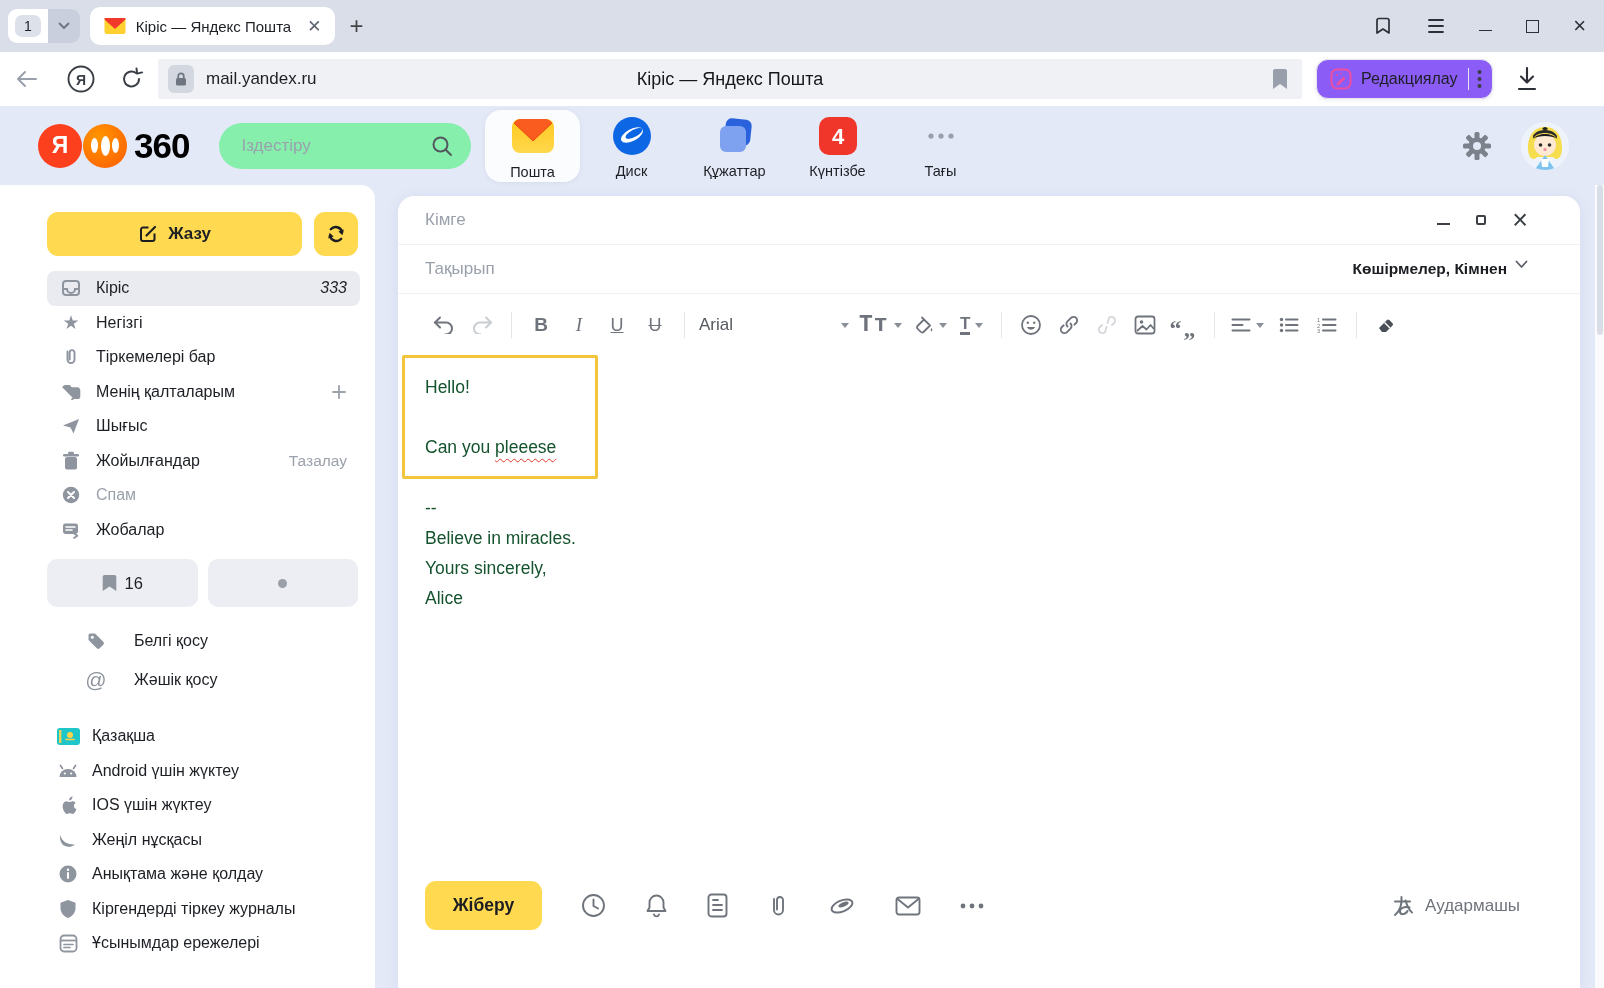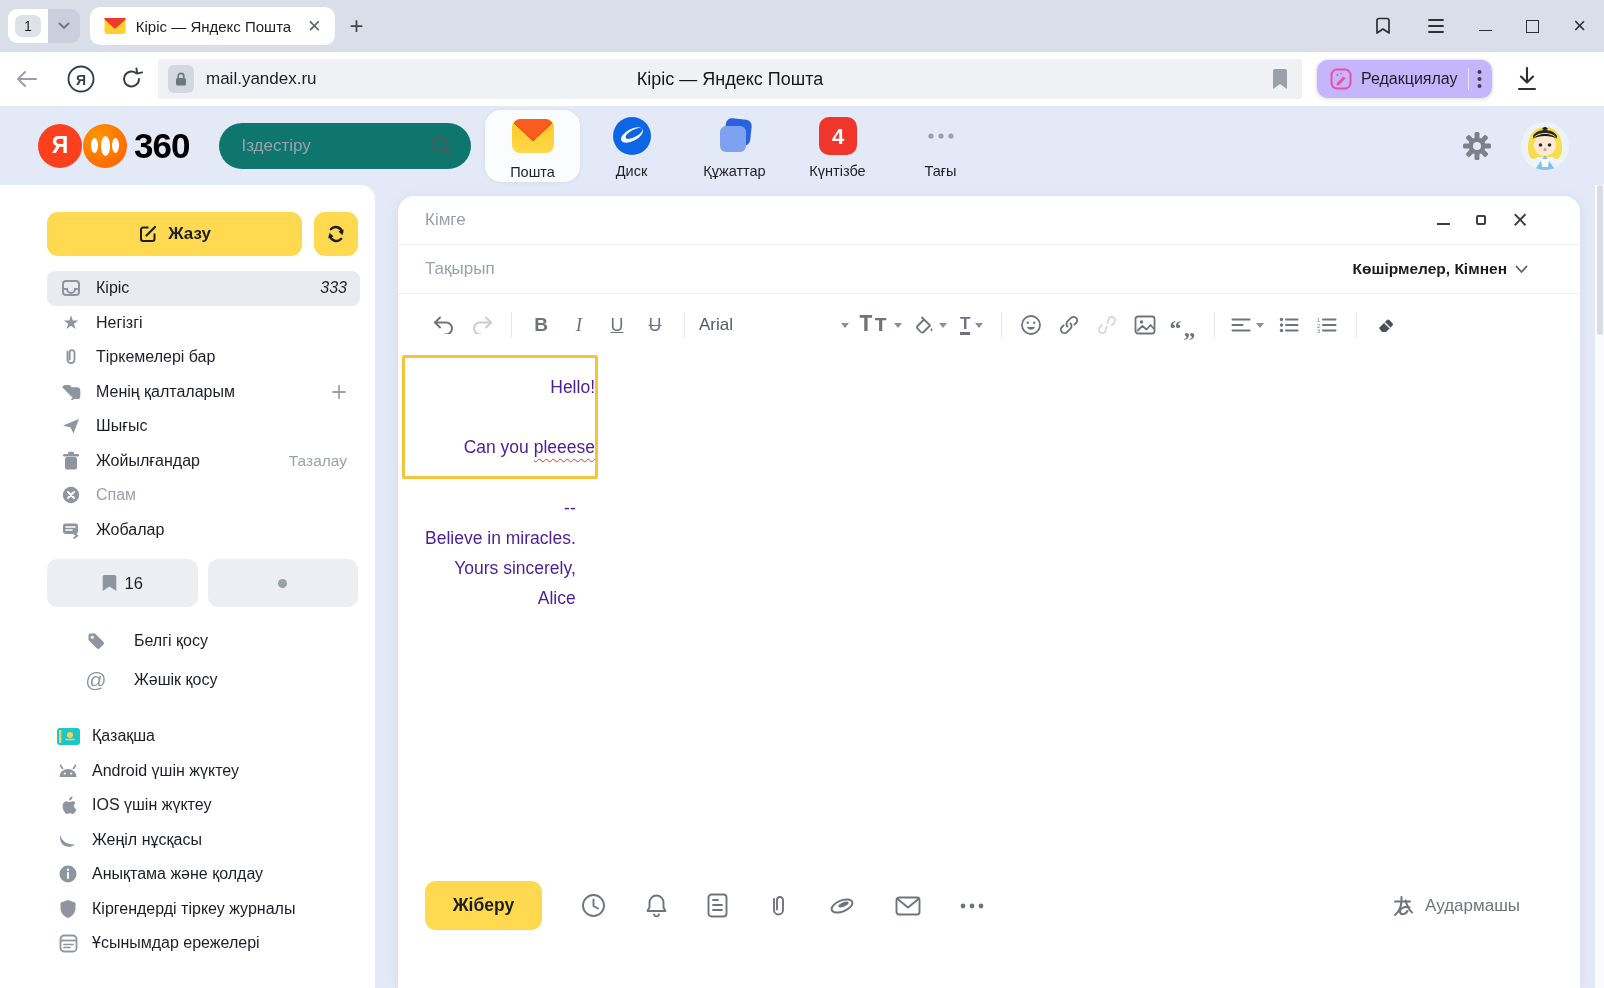--- a/index.html
+++ b/index.html
@@ -23,35 +23,35 @@
   .winx { font-size:22px; line-height:1; }
 
   
   .urlbar { height:54px; background:#fff; display:flex; align-items:center; }
   .navic { margin-left:16px; display:flex; align-items:center; }
   .urlpill { position:relative; height:40px; flex:0 0 1144px; margin-left:14px; background:#eff1f5; border-radius:2px; display:flex; align-items:center; }
   .lockbox { width:26px; height:28px; background:#d3d7df; border-radius:6px; margin-left:10px; display:flex; align-items:center; justify-content:center; }
   .urltext { margin-left:12px; font-size:17px; color:#1c1f24; }
   .pagetitle { position:absolute; left:0; right:0; text-align:center; font-size:18px; color:#15171b; pointer-events:none; }
   .pillflag { position:absolute; right:14px; top:9px; }
-  .editbtn { height:40px; background:#c4b5fd; border:1px solid #e7e9ee; box-shadow:0 1px 4px rgba(40,50,80,.10); border-radius:12px; display:flex; align-items:center; margin-left:14px; padding:0 10px 0 12px; }
+  .editbtn { height:40px; background:#8b5cf6; border:1px solid #e7e9ee; box-shadow:0 1px 4px rgba(40,50,80,.10); border-radius:12px; display:flex; align-items:center; margin-left:14px; padding:0 10px 0 12px; }
   .editbtn .lbl { font-size:16px; margin:0 10px 0 8px; }
   .editbtn .sep { width:1px; height:22px; background:#e3e6ec; margin-right:8px; }
   .dlbtn { margin-left:22px; }
 
   
   .header360 { position:relative; height:79px; background:#e4e9f7; display:flex; align-items:center; }
   .logo { display:flex; align-items:center; margin-left:38px; gap:3px; }
   .logocirc { width:44px; height:44px; border-radius:50%; display:flex; align-items:center; justify-content:center; }
   .logocirc.red { background:#fc3f1d; color:#fff; font-weight:700; font-size:23px; }
   .logocirc.orange { background:radial-gradient(circle at 35% 30%, #ff9500, #ff5c00); margin-left:-2px; display:flex; gap:2.5px; }
   .oval { background:#fff; border-radius:50%; }
   .o1 { width:7px; height:15px; } .o2 { width:9px; height:20px; } .o3 { width:7px; height:15px; }
   .logo360 { font-size:35px; font-weight:700; letter-spacing:-1px; color:#000; margin-left:4px; }
-  .search { position:relative; width:252px; height:46px; margin-left:30px; background:#0f766e; border-radius:24px; display:flex; align-items:center; }
+  .search { position:relative; width:252px; height:46px; margin-left:30px; background:#86efac; border-radius:24px; display:flex; align-items:center; }
   .search input { border:0; outline:0; background:transparent; font-size:17px; margin-left:22px; width:170px; font-family:inherit; color:#1c1f24; }
   .search input::placeholder { color:#9aa1ad; }
   .search .mag { position:absolute; right:18px; top:12px; }
   .apps { position:absolute; left:485px; top:0; height:79px; display:flex; align-items:center; }
   .app { width:103px; display:flex; flex-direction:column; align-items:center; gap:5px; padding-top:2px; }
   .app.active { background:#fbfcfe; border-radius:16px; height:72px; width:95px; justify-content:center; box-shadow:0 1px 5px rgba(70,80,120,.08); }
   .applabel { font-size:14.5px; color:#1c1f24; }
   .hdr-right { position:absolute; right:34px; top:0; height:79px; display:flex; align-items:center; gap:28px; }
 
   
@@ -78,36 +78,36 @@
   .fic { width:24px; display:flex; justify-content:center; }
 
   
   .compose { position:absolute; left:398px; top:11px; width:1182px; bottom:0; background:#fff; border-radius:16px 16px 0 0; box-shadow:0 2px 14px rgba(90,104,160,.10); display:flex; flex-direction:column; }
   .crow { height:49px; display:flex; align-items:center; padding:0 52px 0 27px; border-bottom:1px solid #f0f1f4; }
   .ph { color:#9aa1ac; font-size:17px; }
   .winctl { margin-left:auto; display:flex; align-items:center; gap:26px; color:#3c4046; }
   .ctlmin { width:13px; border-top:2px solid #3c4046; margin-top:8px; }
   .ctlres { width:10px; height:10px; border:2px solid #3c4046; border-radius:2px; }
   .ctlx { font-size:27px; line-height:1; color:#3c4046; }
-  .ccfrom { margin-left:auto; display:flex; align-items:center; gap:8px; font-size:15.5px; font-weight:700; color:#1b1d22; }
+  .ccfrom { margin-left:auto; display:flex; gap:8px; font-size:15.5px; font-weight:700; color:#1b1d22; }
   .toolbar { height:62px; display:flex; align-items:center; padding-left:27px; color:#6f747c; }
   .tbtn { display:flex; align-items:center; justify-content:center; min-width:26px; height:34px; margin:0 6px; border-radius:6px; }
   .tbtn.disabled { color:#c9ccd2; }
   .tsep { width:1px; height:26px; background:#e4e6eb; margin:0 10px; }
   .glyphB { font-weight:800; font-size:19px; }
   .glyphI { font-style:italic; font-size:19px; font-family:"Liberation Serif", serif; }
   .glyphU { font-size:18px; text-decoration:underline; }
   .glyphS { font-size:18px; text-decoration:line-through; }
   .fontsel { display:flex; align-items:center; width:150px; font-size:17px; color:#55595f; margin:0 4px; }
   .fontsel .car { margin-left:auto; }
   .ttg { font-size:23px; font-weight:600; letter-spacing:1px;font-family:Liberation Mono, monospace; }
   .tcolor { font-size:17px; font-weight:600; border-bottom:3px solid #6f747c; line-height:1.05; }
   .quoteg { font-family:"Liberation Serif", serif; font-weight:700; font-size:24px; letter-spacing:2px; margin-top:6px; }
   .car { width:0; height:0; border-left:4.5px solid transparent; border-right:4.5px solid transparent; border-top:5.5px solid #8a8f98; margin-left:5px; }
-  .cbody { flex:1; position:relative; font-size:17.5px; color:#4c1d95;text-align:right; }
+  .cbody { flex:1; position:relative; font-size:17.5px; color:#14532d; }
   .hlbox { position:absolute; left:4px; top:-1px; width:196px; height:124px; border:3px solid #f2c53d; border-radius:2px; padding:14px 0 0 20px; }
   .bline { min-height:30px; line-height:30px; }
   .squiggle { text-decoration-line:underline; text-decoration-style:wavy; text-decoration-color:#e03b2f; text-decoration-thickness:1px; text-underline-offset:5px; }
   .sig { position:absolute; left:27px; top:137px; line-height:29.5px; }
   .cbottom { height:110px; display:flex; align-items:flex-start; padding:3px 60px 0 27px; }
   .sendbtn { width:117px; height:49px; background:#ffd94f; border-radius:11px; border:0; font-family:inherit; font-size:17.5px; font-weight:700; color:#1b1d22; }
   .bicons { display:flex; align-items:center; gap:39px; margin-left:39px; height:49px; color:#6f747c; }
   .translate { margin-left:auto; height:49px; display:flex; align-items:center; gap:10px; color:#6f747c; font-size:17px; }
   .pagescroll { position:absolute; right:0; top:0; bottom:0; width:9px; background:#fbfbfd; }
   .pagescroll .thumb { position:absolute; top:0; left:1.5px; width:6px; height:150px; background:#d9dde8; border-radius:3px; }

